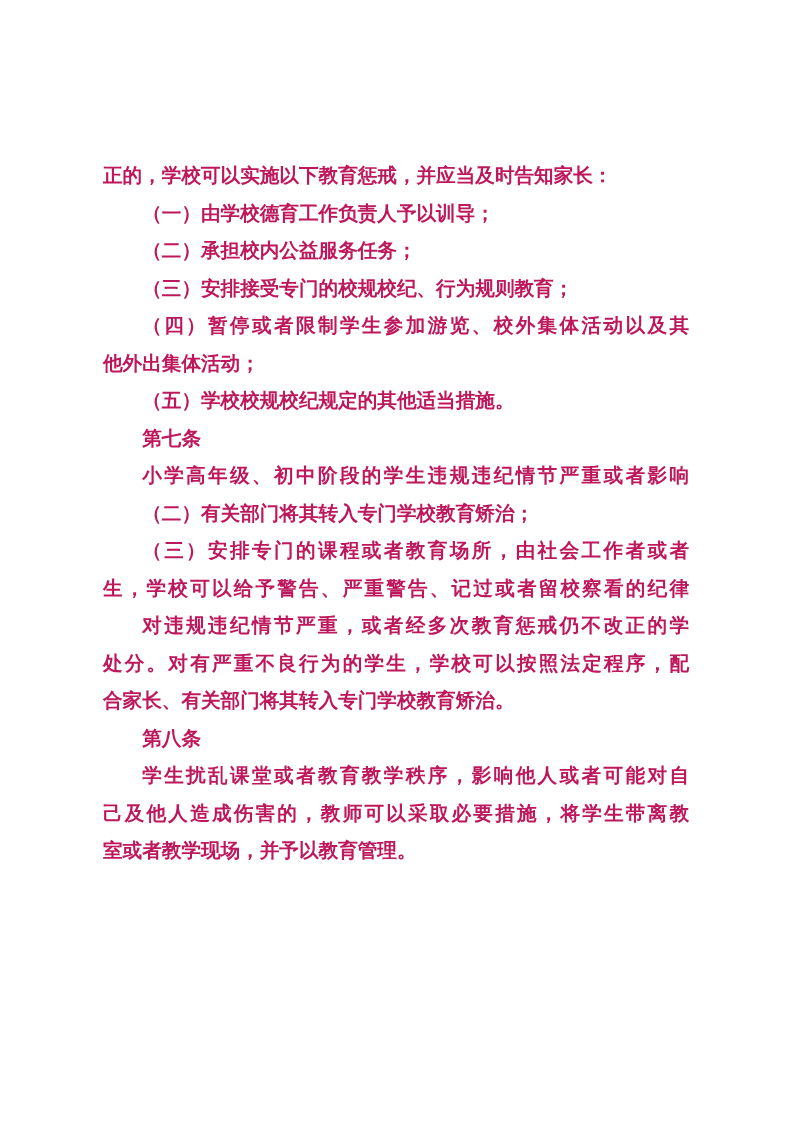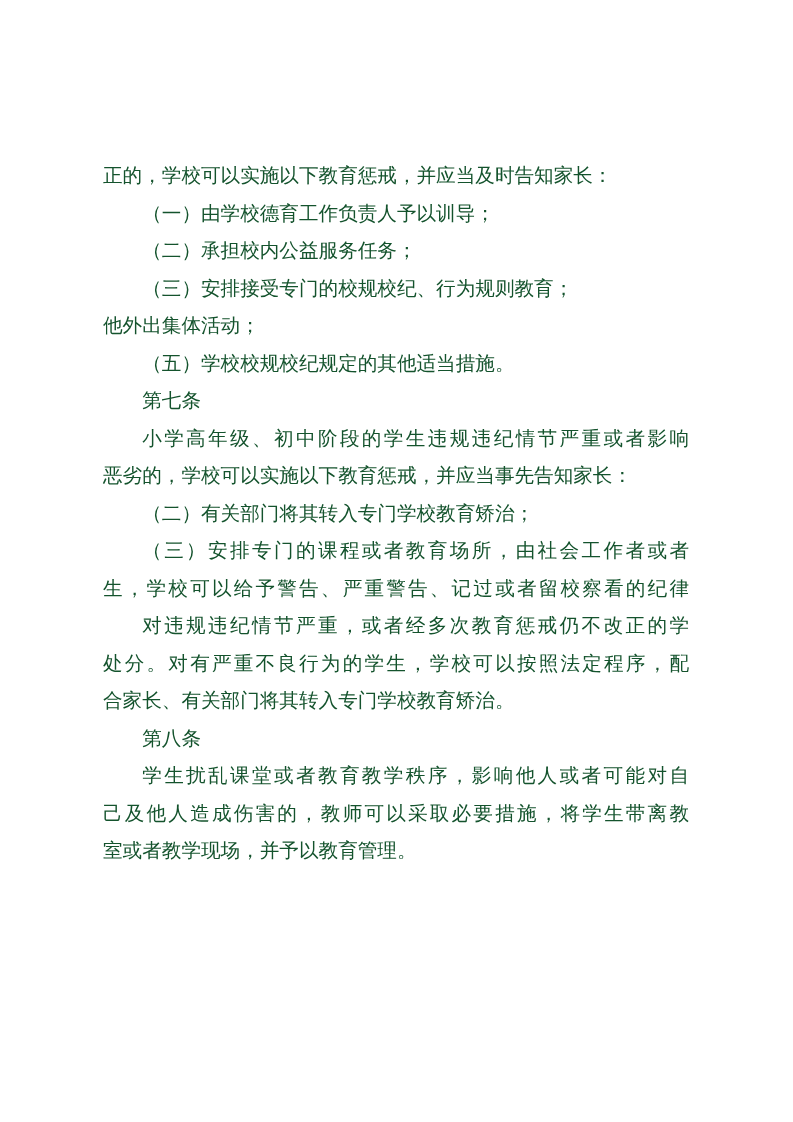--- a/index.html
+++ b/index.html
@@ -13,23 +13,23 @@
     height: 1122px;
     background: #ffffff;
     overflow: hidden;
     font-family: "Liberation Serif", "DejaVu Serif", serif;
   }
   .text-block {
     position: absolute;
     left: 103px;
     top: 157px;
     width: 586px;
-    color: #14532d;
+    color: #be185d;
     font-size: 19.6px;
-    font-weight: 400;
+    font-weight: 700;
   }
   .line {
     line-height: 37.5px;
     height: 37.5px;
     white-space: nowrap;
     text-align: left;
   }
   .line.indent {
     text-indent: 2em;
   }
@@ -41,25 +41,25 @@
 </style>
 </head>
 <body>
 
 <div class="page">
   <div class="text-block">
     <div class="line">正的，学校可以实施以下教育惩戒，并应当及时告知家长：</div>
     <div class="line indent">（一）由学校德育工作负责人予以训导；</div>
     <div class="line indent">（二）承担校内公益服务任务；</div>
     <div class="line indent">（三）安排接受专门的校规校纪、行为规则教育；</div>
+    <div class="line indent full">（四）暂停或者限制学生参加游览、校外集体活动以及其</div>
     <div class="line">他外出集体活动；</div>
     <div class="line indent">（五）学校校规校纪规定的其他适当措施。</div>
     <div class="line indent">第七条</div>
     <div class="line indent full">小学高年级、初中阶段的学生违规违纪情节严重或者影响</div>
-    <div class="line">恶劣的，学校可以实施以下教育惩戒，并应当事先告知家长：</div>
     <div class="line indent">（二）有关部门将其转入专门学校教育矫治；</div>
     <div class="line indent full">（三）安排专门的课程或者教育场所，由社会工作者或者</div>
     <div class="line full">生，学校可以给予警告、严重警告、记过或者留校察看的纪律</div>
     <div class="line indent full">对违规违纪情节严重，或者经多次教育惩戒仍不改正的学</div>
     <div class="line full">处分。对有严重不良行为的学生，学校可以按照法定程序，配</div>
     <div class="line">合家长、有关部门将其转入专门学校教育矫治。</div>
     <div class="line indent">第八条</div>
     <div class="line indent full">学生扰乱课堂或者教育教学秩序，影响他人或者可能对自</div>
     <div class="line full">己及他人造成伤害的，教师可以采取必要措施，将学生带离教</div>
     <div class="line">室或者教学现场，并予以教育管理。</div>

